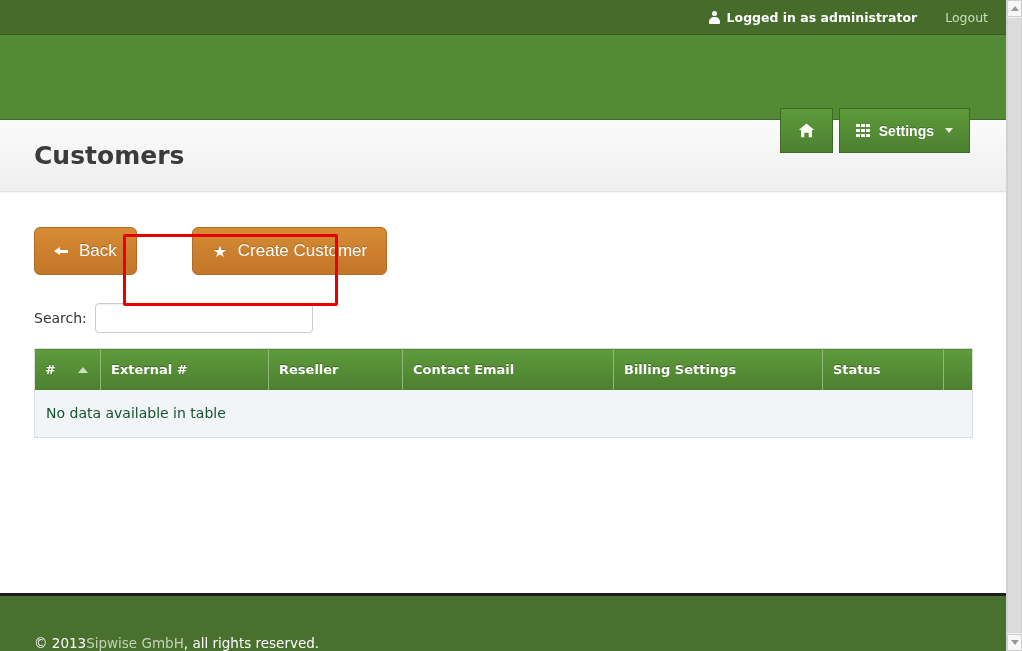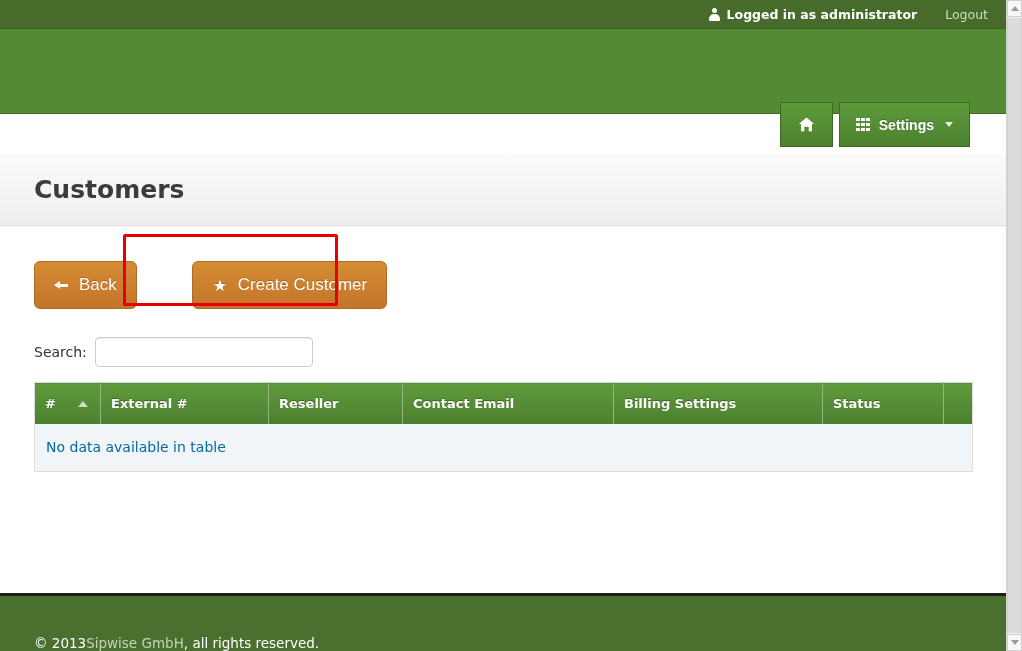--- a/index.html
+++ b/index.html
@@ -23,21 +23,21 @@
     position: absolute;
     left: 0; top: 0;
     width: 1006px;
     height: 651px;
     background: #ffffff;
     overflow: hidden;
   }
 
   
   .topbar {
-    height: 29px;
+    height: 35px;
     background: #466b2b;
     border-bottom: 1px solid #3c5c25;
     display: flex;
     align-items: center;
     justify-content: flex-end;
     padding-right: 18px;
     font-size: 12.5px;
     padding-left: 7px;
   }
   .topbar .loggedin {
@@ -135,21 +135,20 @@
   .grid-ico i { background: #ffffff; display: block; }
 
   
   .page-head {
     height: 72px;
     background: linear-gradient(to bottom, #fbfbfb, #eeeeee);
     border-bottom: 1px solid #e2e2e2;
     box-shadow: 0 1px 2px rgba(0,0,0,.05);
     display: flex;
     align-items: center;
-    margin-top: 40px;
   }
   .page-head h1 {
     margin: 0;
     padding-left: 34px;
     font-size: 25px;
     font-weight: bold;
     color: #3b3b3b;
   }
 
   
@@ -260,21 +259,21 @@
     position: absolute;
     right: 12px; top: 50%;
     margin-top: -2px;
     width: 0; height: 0;
     border-left: 5px solid transparent;
     border-right: 5px solid transparent;
     border-bottom: 6px solid #cfe0c2;
   }
   table.grid tbody td {
     background: #f2f5f8;
-    color: #0369a1;
+    color: #14532d;
     font-size: 14px;
     padding: 14px 11px;
     height: 48px;
   }
 
   .tbl-footer {
     display: flex;
     align-items: center;
     justify-content: space-between;
     margin-top: 21px;

